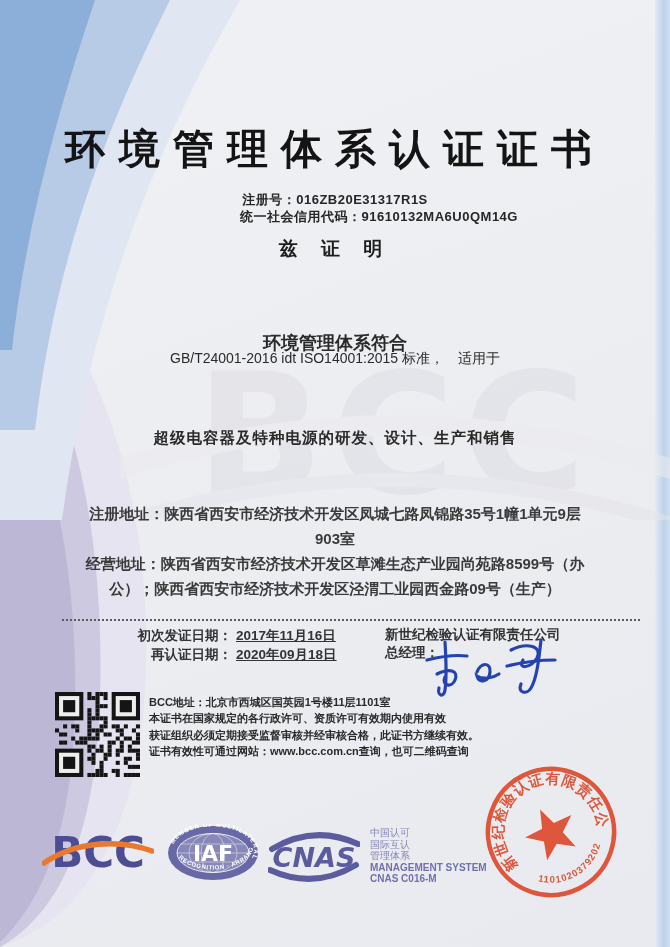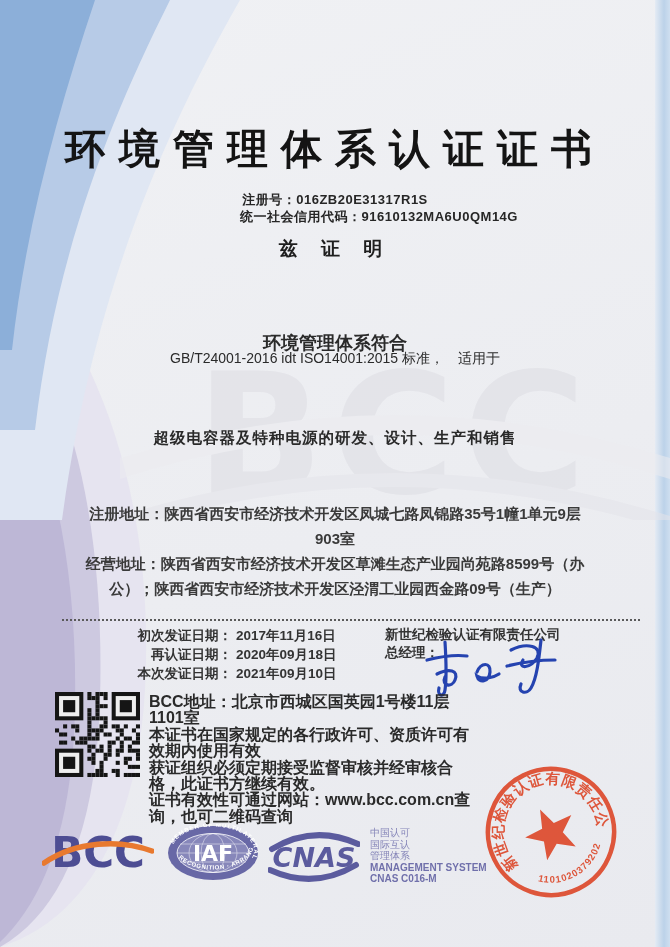--- a/index.html
+++ b/index.html
@@ -29,27 +29,27 @@
   #sysline{top:331px;font-size:18px;font-weight:bold;color:#2a2a2a;}
   #stdline{top:350px;font-size:14px;color:#2a2a2a;}
   #scope{top:428px;font-size:15.5px;font-weight:bold;letter-spacing:1px;color:#2a2a2a;}
   #addresses{top:501px;left:40px;width:590px;text-align:center;
      font-size:15px;font-weight:bold;color:#3a3a3a;line-height:25px;}
   #divider{top:619px;left:62px;width:578px;border-top:2px dotted #5a5a5a;height:0;}
   
   #dates{top:626px;left:80px;width:300px;font-size:13.5px;font-weight:bold;color:#333;}
   #dates .row{display:flex;line-height:19.2px;}
   #dates .lab{width:152px;text-align:right;}
-  #dates .val{padding-left:4px;}
+  #dates .val{padding-left:4px;text-decoration:underline;}
   
   #issuer{top:626px;left:385px;width:260px;font-size:13.5px;font-weight:bold;color:#333;line-height:18px;}
   #signature{top:630px;left:415px;}
   
   #qr{top:692px;left:55px;}
-  #footer-lines{top:694px;left:149px;width:330px;font-size:16px;font-weight:bold;
+  #footer-lines{top:694px;left:149px;width:330px;font-size:11px;font-weight:bold;
      color:#2a2a2a;line-height:16.4px;}
   
   #bcc-logo{top:829px;left:42px;}
   #iaf-logo{top:824px;left:166px;}
   #cnas-logo{top:828px;left:268px;}
   #cnas-text{top:827px;left:370px;font-size:10px;line-height:11.5px;color:#8585b8;}
   #cnas-text .b{font-weight:bold;color:#7070ab;}
   
   #stamp{top:762px;left:481px;transform:rotate(-26deg);opacity:0.92;}
 </style>
@@ -99,24 +99,20 @@
   <div id="divider" class="abs"></div>
 
   <div id="dates" class="abs">
     <div class="row">
       <span class="lab">初次发证日期：</span>
       <span class="val">2017年11月16日</span>
     </div>
     <div class="row">
       <span class="lab">再认证日期：</span>
       <span class="val">2020年09月18日</span>
-    </div>
-    <div class="row">
-      <span class="lab">本次发证日期：</span>
-      <span class="val">2021年09月10日</span>
     </div>
   </div>
 
   <div id="issuer" class="abs">
     <div>新世纪检验认证有限责任公司</div>
     <div>总经理：</div>
   </div>
   <svg id="signature" class="abs" width="160" height="72" viewBox="0 0 160 72">
     <g fill="none" stroke="#2543b0" stroke-width="3.2" stroke-linecap="round">
       <path d="M30,12 C31,28 32,46 30,60 C29,68 22,66 24,58"></path>

